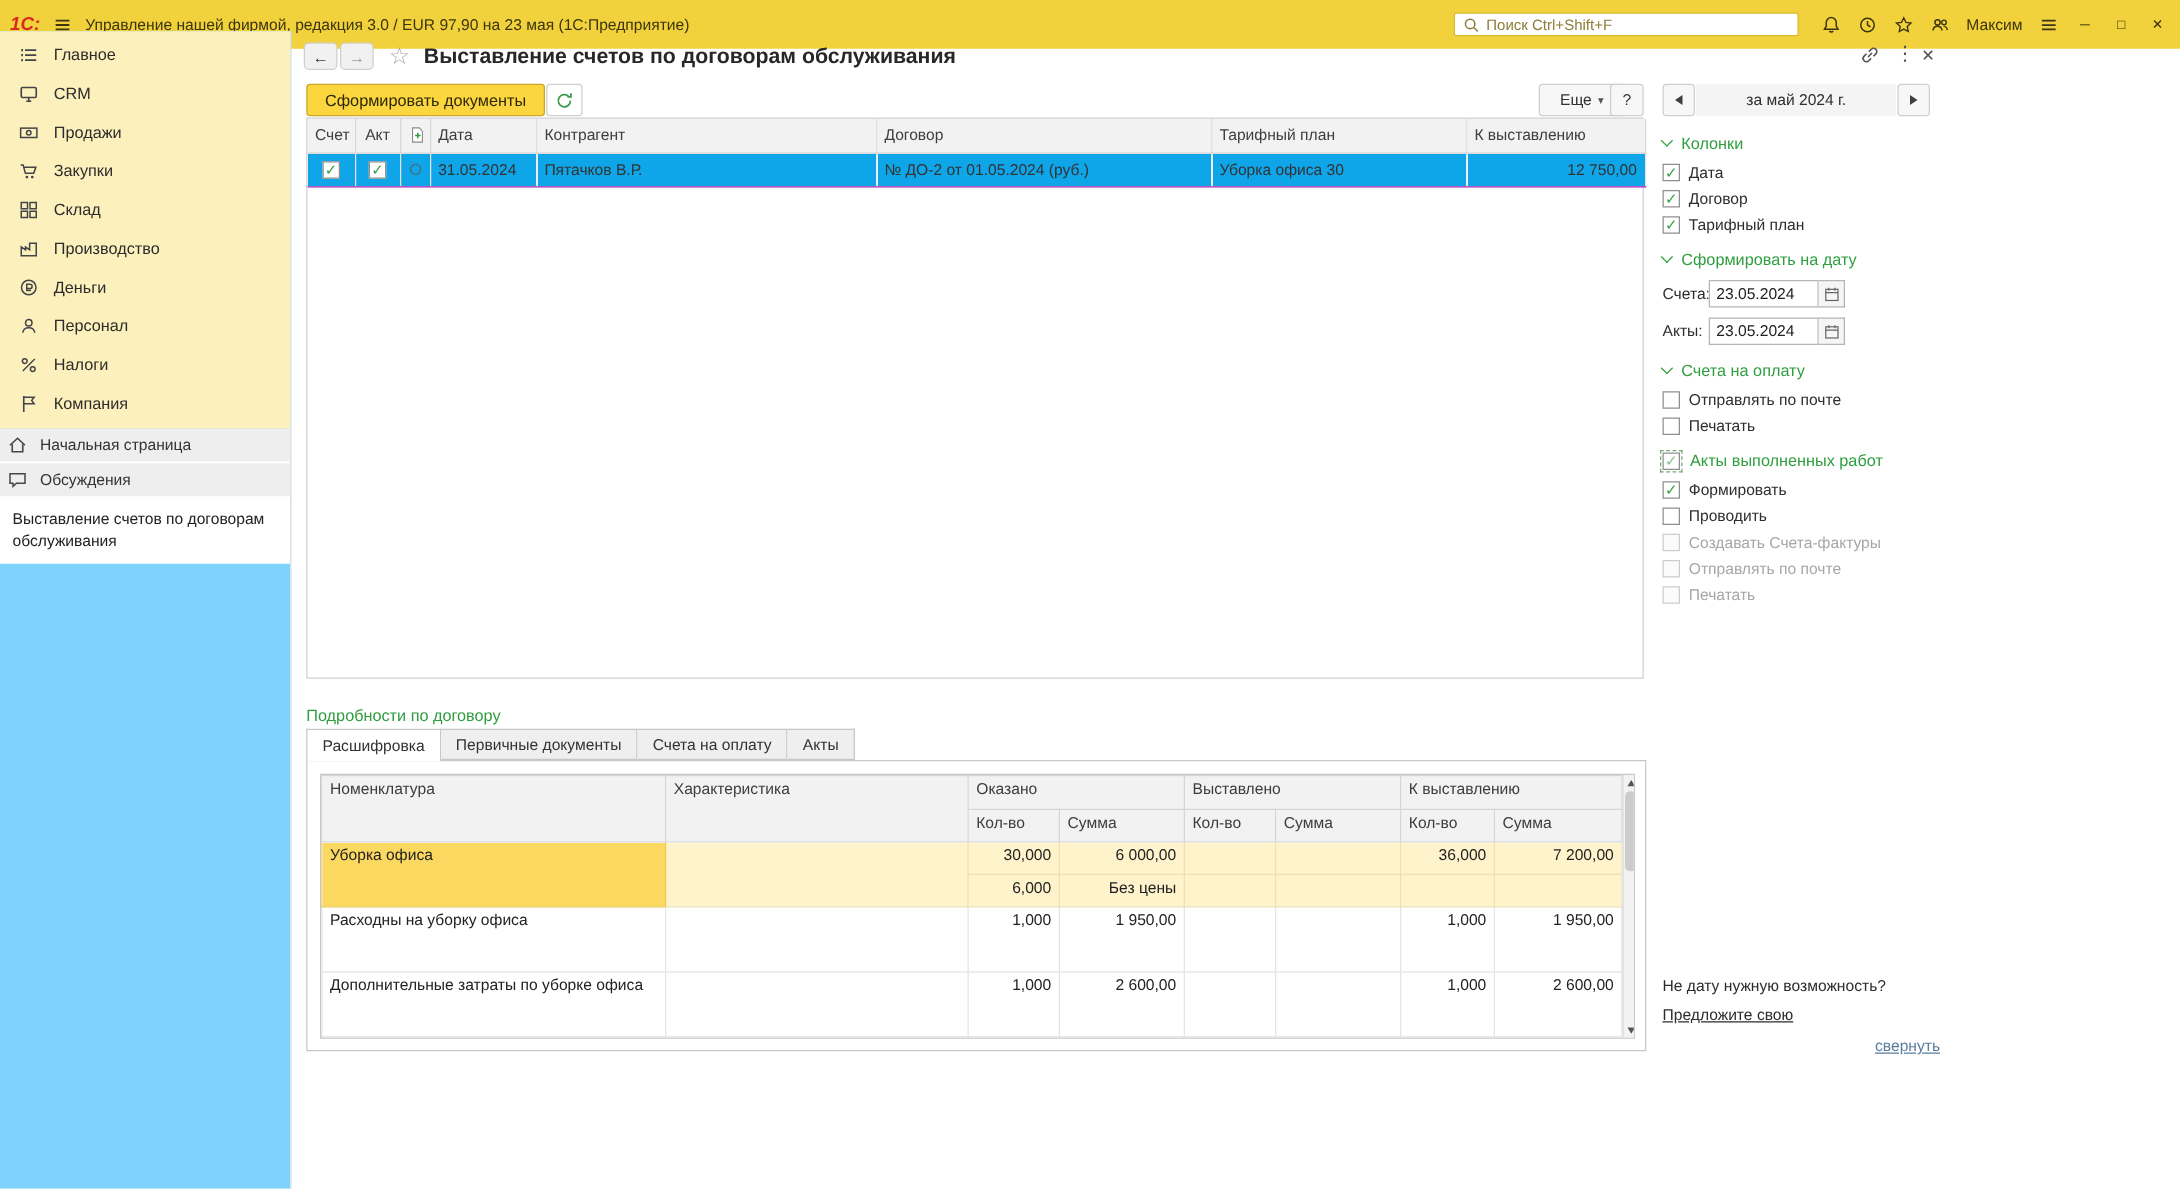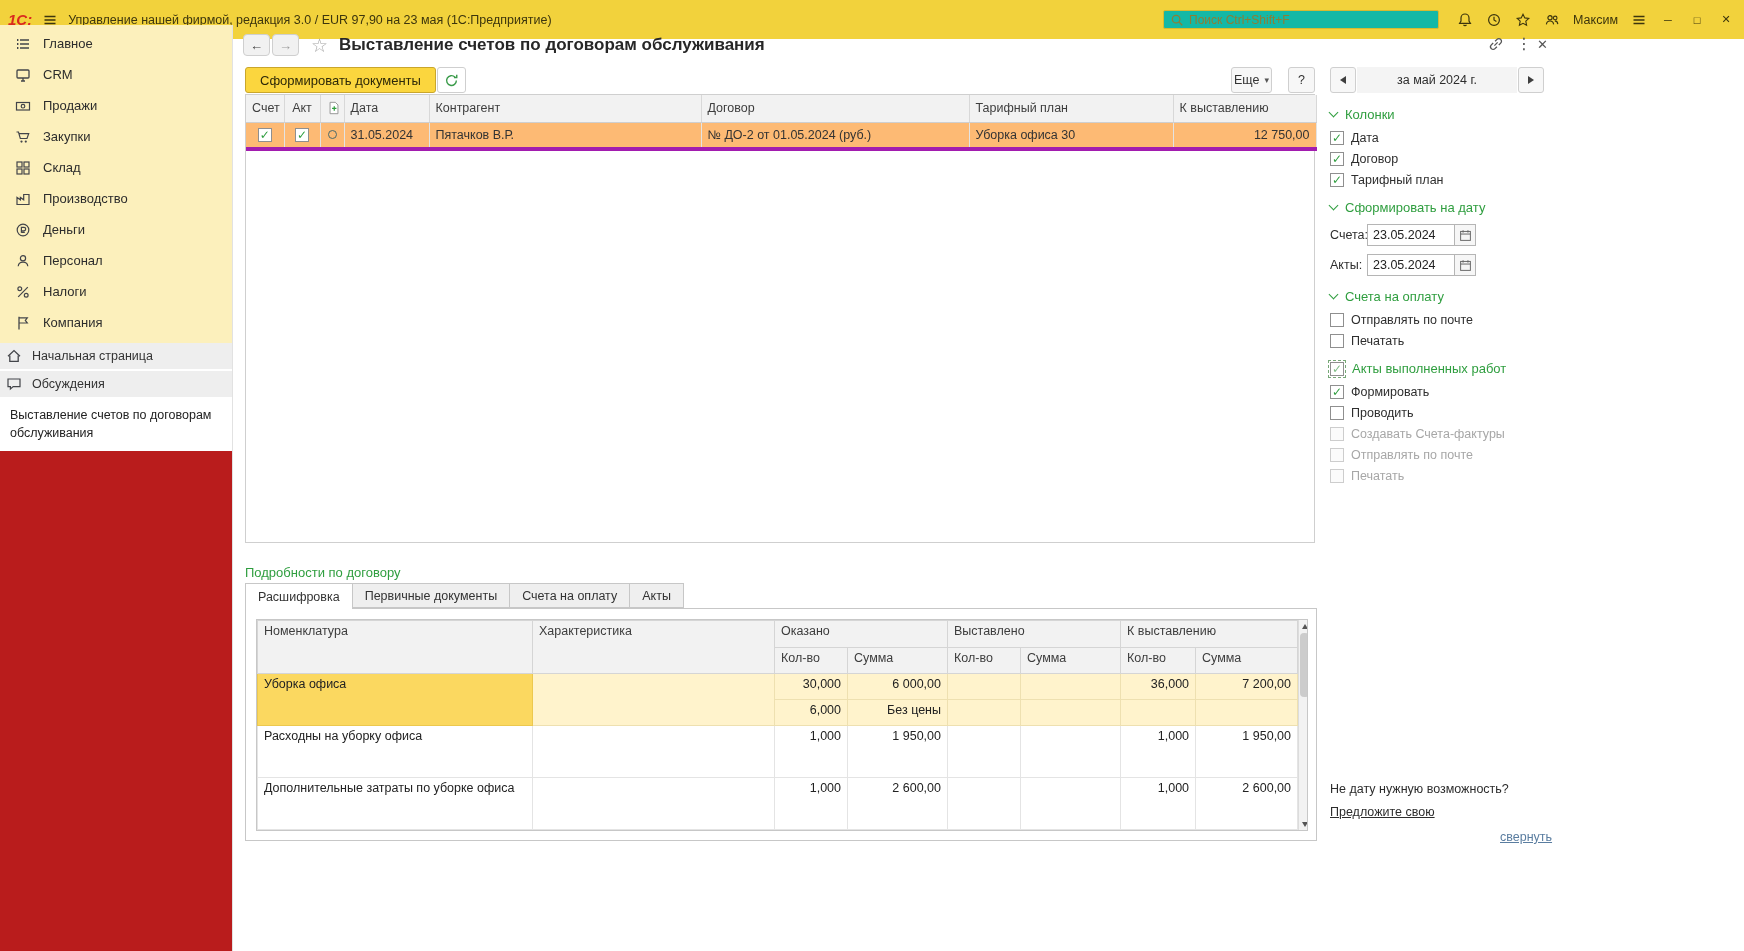--- a/index.html
+++ b/index.html
@@ -9,30 +9,30 @@
 svg{display:block}
 .ic16 svg{width:16px;height:16px}
 .ic14 svg{width:14px;height:14px}
 
 
 .titlebar{position:absolute;left:0;top:0;width:1744px;height:39px;background:#f2d23c;
   display:flex;align-items:center;gap:10px;padding:0 8px;font-size:12.5px;color:#3c350d}
 .logo{color:#da2a1f;font-weight:700;font-style:italic;font-size:15px;white-space:nowrap}
 .tb-title{white-space:nowrap;overflow:hidden}
 .tb-search{margin-left:auto;display:flex;align-items:center;gap:5px;width:276px;height:19px;
-  background:#14b8a6;border:1px solid #d6ba31;border-radius:2px;padding:0 6px;flex:none}
+  background:#ffffff;border:1px solid #d6ba31;border-radius:2px;padding:0 6px;flex:none}
 .tb-search input{flex:1;border:0;background:transparent;outline:0;font:inherit;font-size:12px;color:#564a12;min-width:0}
 .tb-search input::placeholder{color:#8d7d36}
 .tb-icons{display:flex;align-items:center;gap:13px;margin:0 2px 0 8px;flex:none}
 .tbi{cursor:pointer}
 .tb-user{cursor:pointer;white-space:nowrap}
 .wbtn{width:16px;text-align:center;font-size:11px;color:#3c350d;cursor:pointer}
 
 
-.sidebar{position:absolute;left:0;top:25px;width:233px;height:926px;background:#b91c1c;border-right:1px solid #e2e2e2}
+.sidebar{position:absolute;left:0;top:25px;width:233px;height:926px;background:#7dd3fc;border-right:1px solid #e2e2e2}
 .sb-sections{background:#fcf0bc;padding:3px 0 5px}
 .sb-item{display:flex;align-items:center;gap:12px;height:31px;padding:0 8px 0 15px;cursor:pointer}
 .sb-item .lbl{font-size:13px;color:#2c2c2c;white-space:nowrap}
 .sb-fitem{display:flex;align-items:center;gap:10px;height:28px;padding:0 6px;background:#eeeeee;
   border-bottom:2px solid #fff;font-size:12.5px;cursor:pointer}
 .sb-window{background:#fff;padding:8px 10px 9px;font-size:12.5px;line-height:1.4;color:#222;cursor:pointer}
 
 
 .mh{position:absolute;left:243px;top:31px;height:28px;display:flex;align-items:center}
 .navbtn{width:27px;height:22px;border:1px solid #cfcfcf;background:#f1f1f1;border-radius:4px;
@@ -41,30 +41,30 @@
 .star{font-size:19px;color:#a7a7a7;margin:0 11px 0 12px;cursor:pointer}
 .mh h1{font-size:17px;font-weight:700;color:#272727;white-space:nowrap}
 .hic{position:absolute;top:36px;color:#555;cursor:pointer;font-size:15px;line-height:1}
 
 
 .btn-primary{position:absolute;left:245px;top:67px;height:26px;padding:0 14px;background:#fbd63e;
   border:1px solid #c9a62c;border-radius:3px;font:inherit;font-size:13px;color:#2d2808;cursor:pointer}
 .btn-ico{position:absolute;width:29px;height:26px;border:1px solid #cfcfcf;border-radius:3px;background:#fff;
   display:flex;align-items:center;justify-content:center;cursor:pointer}
 .btn-light{position:absolute;height:26px;border:1px solid #cfcfcf;border-radius:3px;background:#f7f7f7;
-  font-size:12.5px;color:#333;display:flex;align-items:center;justify-content:center;gap:5px;cursor:pointer;padding:0 2px}
+  font-size:12.5px;color:#333;display:flex;align-items:center;justify-content:center;gap:5px;cursor:pointer;padding:0 16px}
 .pnav-label{position:absolute;left:1357px;top:67px;width:160px;height:26px;background:#f4f4f4;
   display:flex;align-items:center;justify-content:center;font-size:12.5px;color:#2e2e2e}
 
 
 .itable-box{position:absolute;left:245px;top:94px;width:1070px;height:449px;border:1px solid #cfcfcf;background:#fff}
 .itable{border-collapse:collapse;width:100%;table-layout:fixed;font-size:12.5px}
 .itable td{height:27px;padding:0 6px;border-right:1px solid #e3e3e3;overflow:hidden;white-space:nowrap}
 .itable tr.head td{background:#f2f2f2;border-right:1px solid #d8d8d8;border-bottom:1px solid #cfcfcf;color:#3e3e3e}
-.itable tr.row td{background:#fdba74;border-bottom:4px solid #a21caf}
+.itable tr.row td{background:#0ea5e9;border-bottom:1px solid #a21caf}
 .tc{text-align:center}
 .num{text-align:right}
 .stc{display:inline-block;width:9px;height:9px;border:1.6px solid #4c6a6a;border-radius:50%}
 
 
 .cb{width:14px;height:14px;border:1px solid #8f8f8f;background:#fff;display:flex;align-items:center;
   justify-content:center;flex:none}
 .cb.checked::after{content:"✓";color:#2f9e3f;font-size:12px;font-weight:700;line-height:1}
 .cb.soft.checked::after{color:#7fbd85}
 .cb.focus{outline:1px dashed #77a877;outline-offset:1px}

